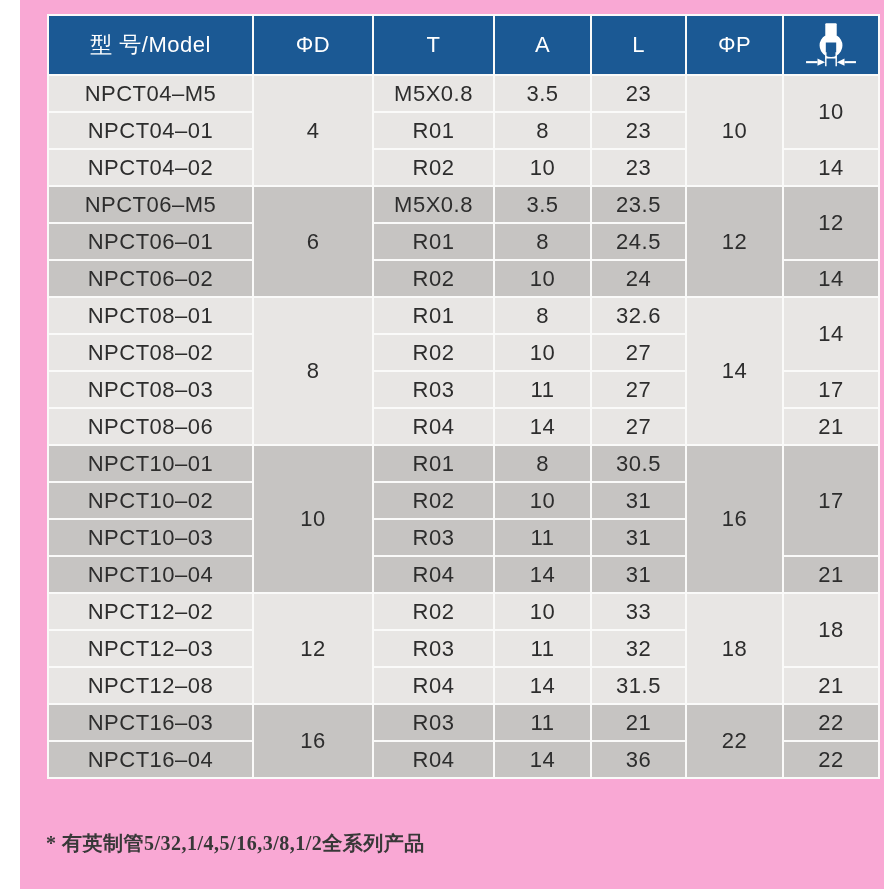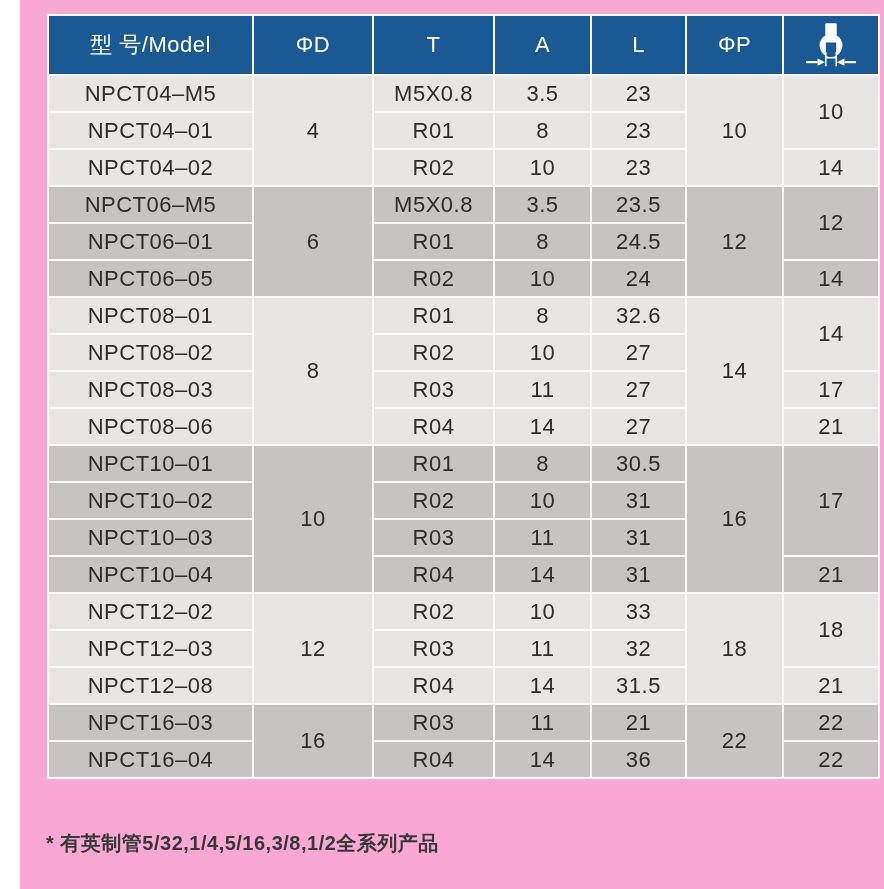--- a/index.html
+++ b/index.html
@@ -43,20 +43,21 @@
   }
   table.spec tbody td { height: 35px; }
   tr.light td { background: #e8e6e4; }
   tr.dark  td { background: #c6c4c2; }
   .wrench-svg { display: block; margin: 0 auto; }
   .footnotes {
     position: absolute;
     left: 26px;
     top: 831px;
     color: #383838;
+    font-family: Liberation Serif, serif;
   }
   .fn-cn {
     font-size: 20px;
     font-weight: 700;
     letter-spacing: 0.5px;
     line-height: 24px;
   }
   .fn-en {
     font-size: 19px;
     font-weight: 400;
@@ -135,21 +136,21 @@
           <td rowspan="3">12</td>
           <td rowspan="2">12</td>
         </tr>
         <tr class="dark">
           <td>NPCT06–01</td>
           <td>R01</td>
           <td>8</td>
           <td>24.5</td>
         </tr>
         <tr class="dark">
-          <td>NPCT06–05</td>
+          <td>NPCT06–02</td>
           <td>R02</td>
           <td>10</td>
           <td>24</td>
           <td>14</td>
         </tr>
         <tr class="light">
           <td>NPCT08–01</td>
           <td rowspan="4">8</td>
           <td>R01</td>
           <td>8</td>

